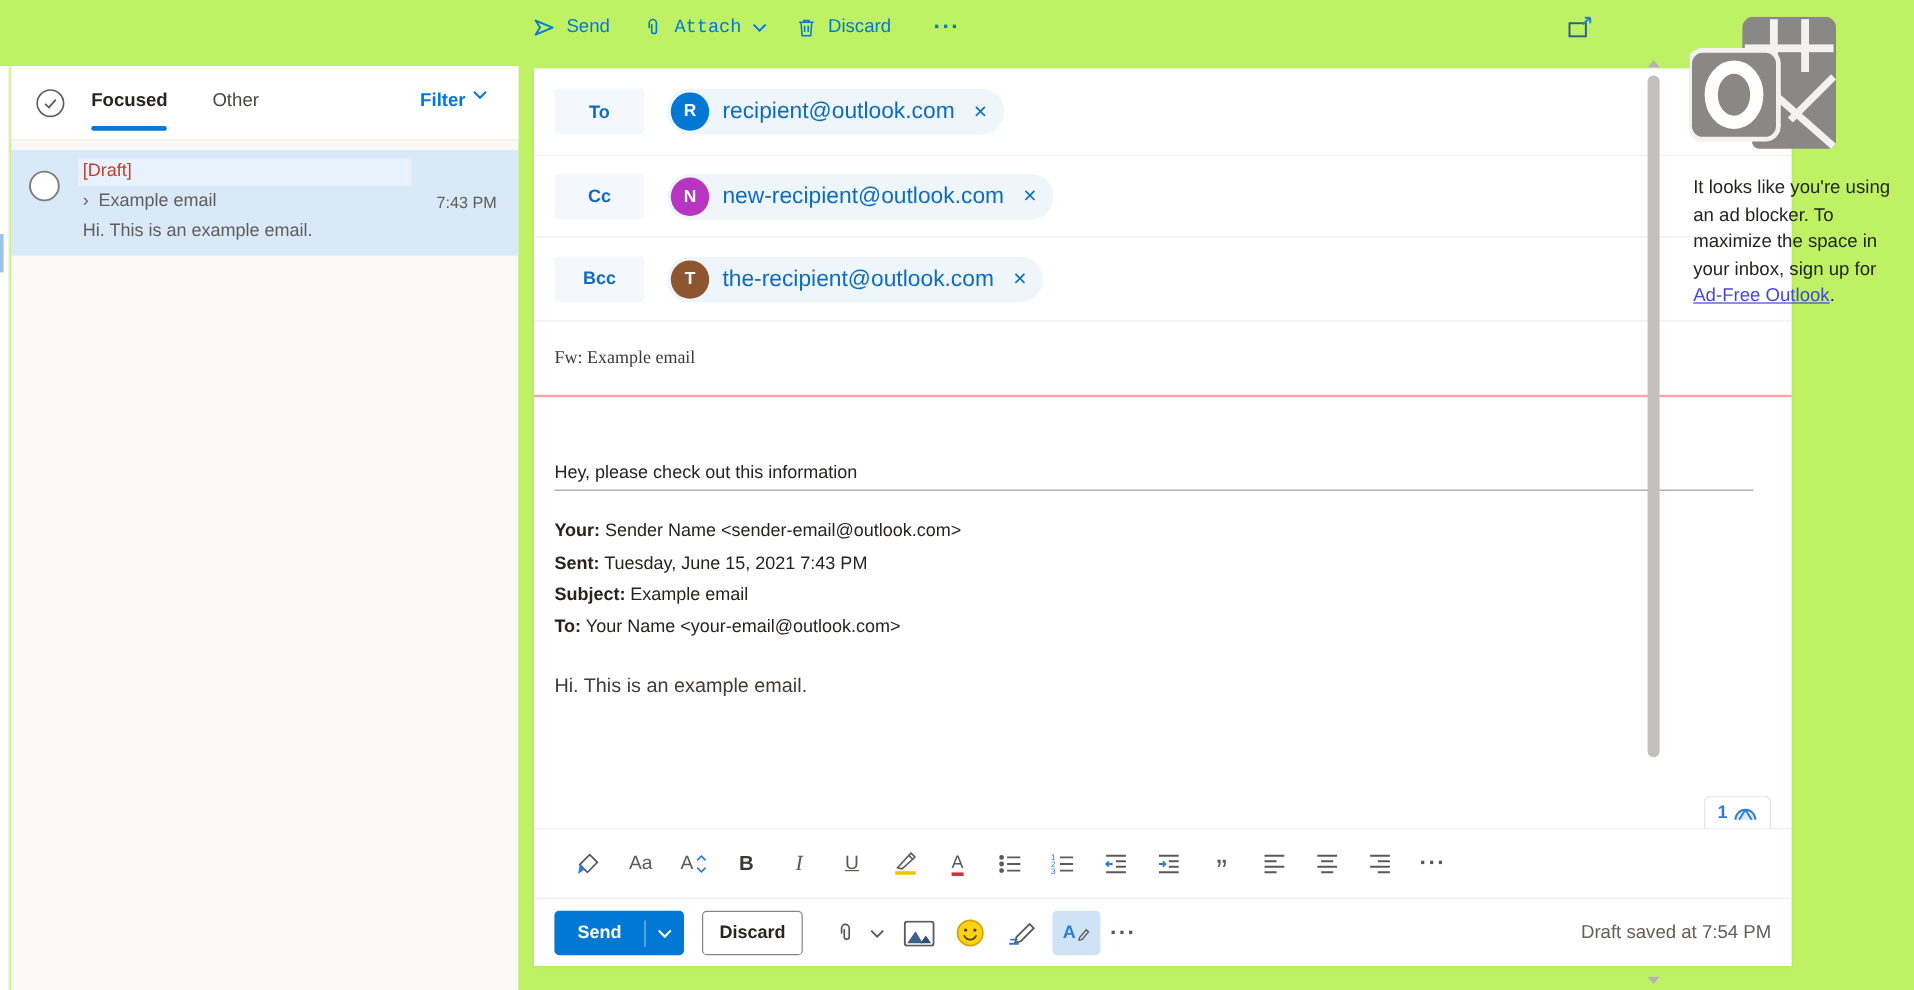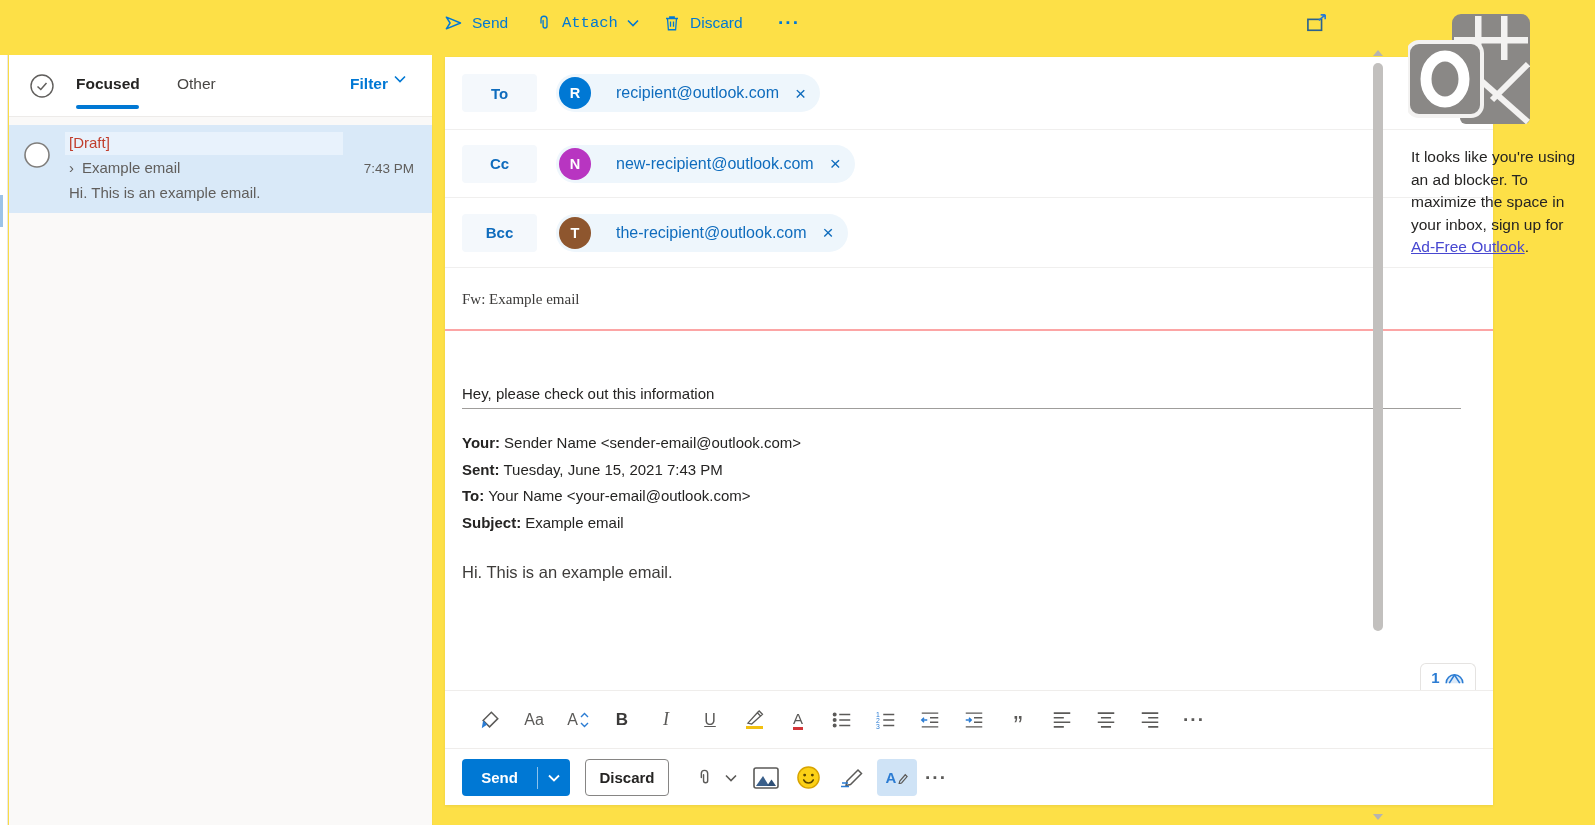--- a/index.html
+++ b/index.html
@@ -1,17 +1,17 @@
 <!DOCTYPE html>
 <html><head>
 <meta charset="utf-8">
 <style>
   * { margin:0; padding:0; box-sizing:border-box; }
   html,body { background:#f3f2f1; }
-  .screen { position:relative; width:1595px; height:825px; background:#fde047; overflow:hidden;
+  .screen { position:relative; width:1595px; height:825px; background:#bef264; overflow:hidden;
             font-family:"Liberation Sans","DejaVu Sans",sans-serif; color:#252423; }
 
   
   .cmd { position:absolute; top:0; height:45px; display:flex; align-items:center; gap:9px;
          color:#0078d4; font-size:15.5px; cursor:pointer; }
   .cmd svg { display:block; }
   #cmd-send { left:443px; }
   #cmd-attach { left:535px;font-family:Liberation Mono, monospace; }
   #cmd-discard { left:663px; }
   #cmd-more { left:778px; font-size:19px; letter-spacing:1px; font-weight:bold; }
@@ -50,21 +50,21 @@
   #row-to  { top:0;    height:73px; }
   #row-cc  { top:73px; height:68px; }
   #row-bcc { top:141px;height:70px; }
   .field-btn { position:absolute; left:17px; top:50%; transform:translateY(-50%); width:75px; height:38px;
                background:#f4f8fc; color:#0f6cbd; font-size:15px; font-weight:600; border:none; border-radius:4px;
                display:flex; align-items:center; justify-content:center; cursor:pointer; }
   .chip { position:absolute; left:111px; top:50%; transform:translateY(-50%); height:38px; border-radius:19px;
           background:#eef6fc; display:inline-flex; align-items:center; padding:0 14px 0 3px; cursor:pointer; }
   .avatar { width:32px; height:32px; border-radius:50%; color:#fff; font-size:14.5px; font-weight:700;
             display:flex; align-items:center; justify-content:center; }
-  .chip-email { margin-left:25px; color:#0f6cbd; font-size:16px; }
+  .chip-email { margin-left:11px; color:#0f6cbd; font-size:19px; }
   .chip-x { margin-left:16px; color:#0f6cbd; font-size:19px; line-height:1; cursor:pointer; }
 
   .subject-row { position:absolute; top:211px; left:0; width:100%; height:63px; border-bottom:2px solid #fca5a5;font-family:Liberation Serif, serif; }
   .subject-text { position:absolute; left:17px; top:50%; transform:translateY(-50%); color:#3b3a39; font-size:15px; }
 
   .body-area { position:absolute; top:274px; left:0; width:100%; height:359px; }
   .body-msg { position:absolute; left:17px; top:26px; font-size:15px; color:#252423;margin-top:28px; }
   .body-hr { position:absolute; left:17px; right:32px; top:77px; border-top:1px solid #9f9d9b; }
   .quoted { position:absolute; left:17px; top:99px; font-size:15px; line-height:26.5px; color:#252423; }
   .quoted b { font-weight:700; margin-right:4px; }
@@ -234,22 +234,22 @@
     <div class="subject-row">
       <span class="subject-text">Fw: Example email</span>
     </div>
 
     <div class="body-area">
       <div class="body-msg">Hey, please check out this information</div>
       <div class="body-hr"></div>
       <div class="quoted">
         <div><b>Your:</b><span>Sender Name &lt;sender-email@outlook.com&gt;</span></div>
         <div><b>Sent:</b><span>Tuesday, June 15, 2021 7:43 PM</span></div>
+        <div><b>Subject:</b><span>Example email</span></div>
         <div><b>To:</b><span>Your Name &lt;your-email@outlook.com&gt;</span></div>
-        <div><b>Subject:</b><span>Example email</span></div>
       </div>
       <div class="quoted-body">Hi. This is an example email.</div>
       <div class="editor-chip">
         <span>1</span>
         <svg width="21" height="14" viewBox="0 0 22 16">
             <path d="M1.5 15 A9.5 9.5 0 0 1 20.5 15" fill="#ddeaf8" stroke="#2b7cd3" stroke-width="1.8"></path>
             <path d="M11 5.5 L5 15 M11 5.5 L17 15" stroke="#2b7cd3" stroke-width="1.8" fill="none"></path>
           </svg>
       </div>
     </div>
@@ -378,20 +378,21 @@
           </svg>
       </span>
       <span class="editor-btn">
         <span>A</span>
         <svg width="11" height="13" viewBox="0 0 12 14">
             <path d="M3 11 L9 4 l2 2 L5 13 l-2.7 .7 Z" fill="none" stroke="#5b5a58" stroke-width="1.3"></path>
           </svg>
       </span>
       <span class="bar-icon bar-more">···</span>
 
+      <span class="draft-status">Draft saved at 7:54 PM</span>
     </div>
   </main>
 
   <div class="vscroll">
     <div class="scroll-up"></div>
     <div class="scroll-thumb"></div>
     <div class="scroll-down"></div>
   </div>
 
   <aside class="ad-panel">

